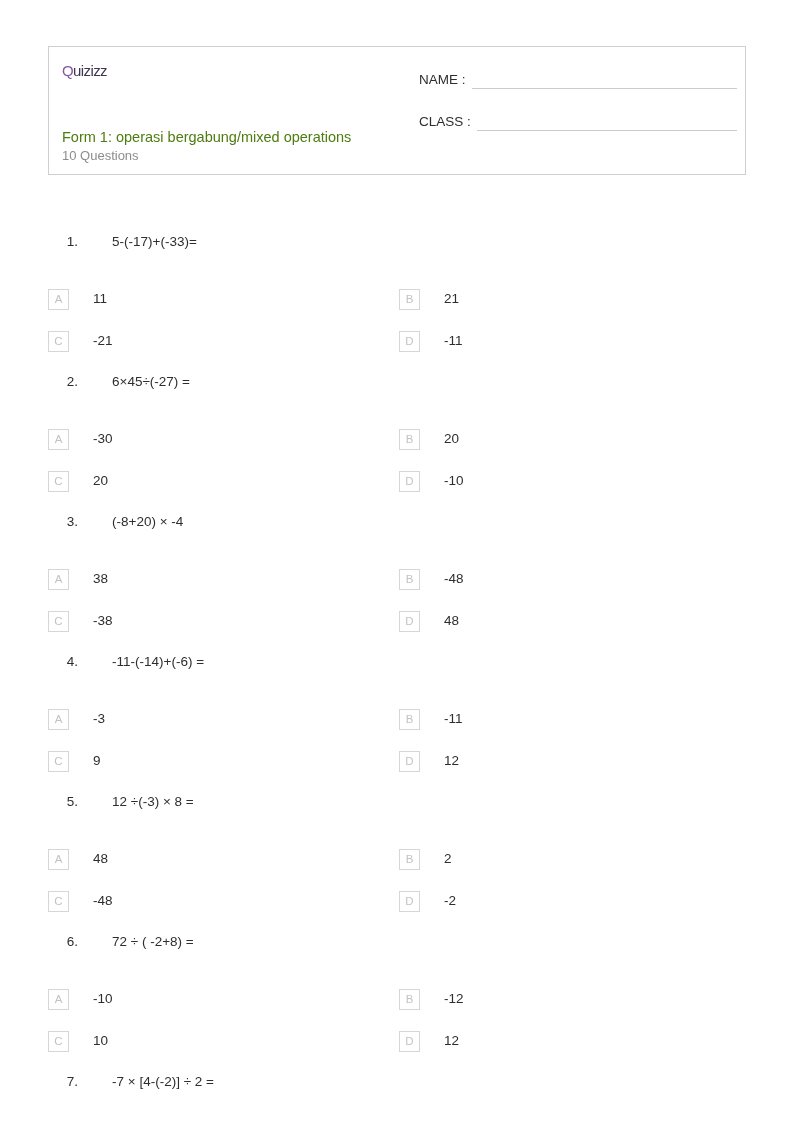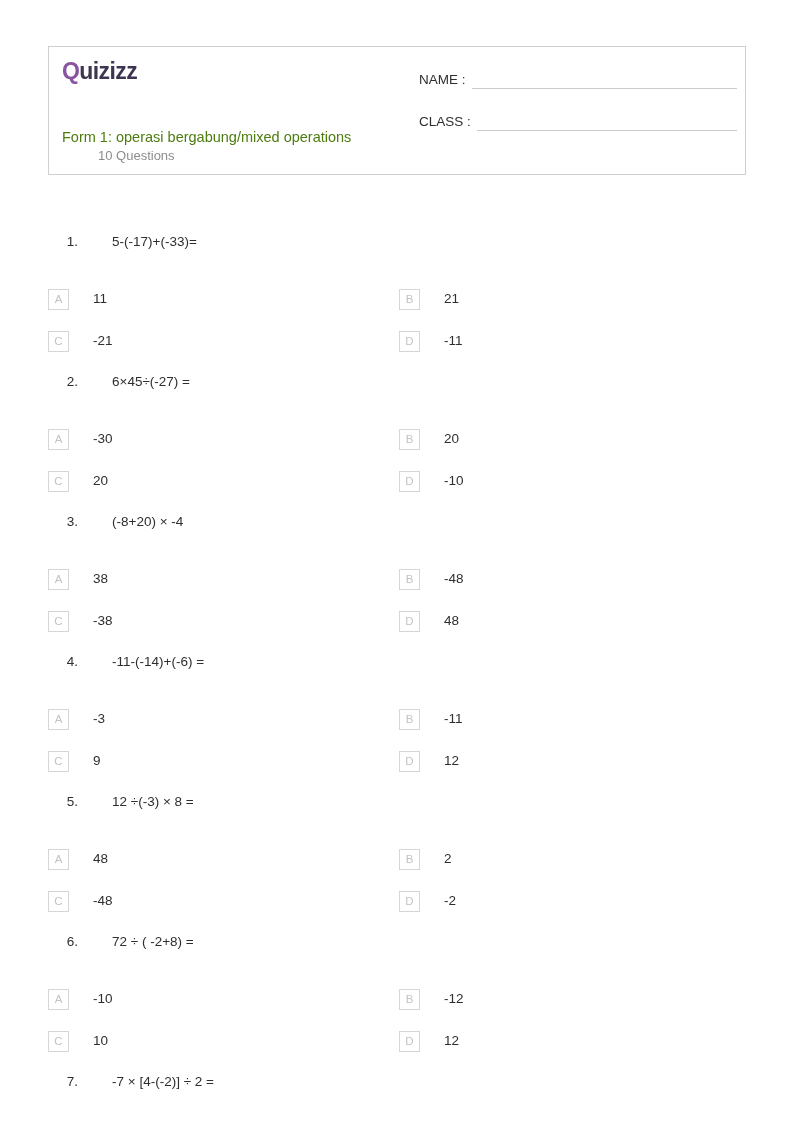--- a/index.html
+++ b/index.html
@@ -27,22 +27,22 @@
     box-sizing: border-box;
     background: #ffffff;
   }
   .header-left {
     position: absolute;
     left: 13px;
     top: 10px;
     width: 360px;
   }
   .logo {
-    font-size: 23px;
-    font-weight: bold;
+    font-size: 15px;
+    font-weight: normal;
     letter-spacing: -0.6px;
     line-height: 28px;
     white-space: nowrap;
   }
   .logo .logo-q { color: #8854a0; }
   .logo .logo-rest { color: #3f3551; }
 
   .worksheet-title {
     position: absolute;
     left: 13px;
@@ -52,21 +52,20 @@
     color: #4d7c0f;
     white-space: nowrap;
   }
   .worksheet-sub {
     position: absolute;
     left: 13px;
     top: 100px;
     font-size: 13px;
     line-height: 18px;
     color: #8d8d8d;
-    margin-left: 36px;
   }
 
   .fields {
     position: absolute;
     left: 370px;
     top: 20px;
     width: 318px;
   }
   .field-row {
     display: flex;

